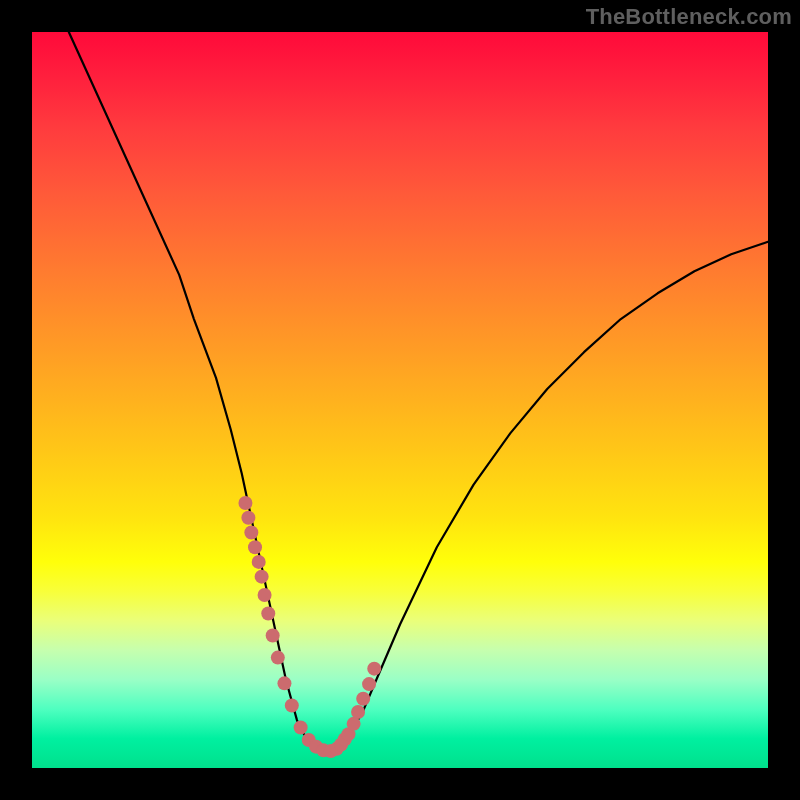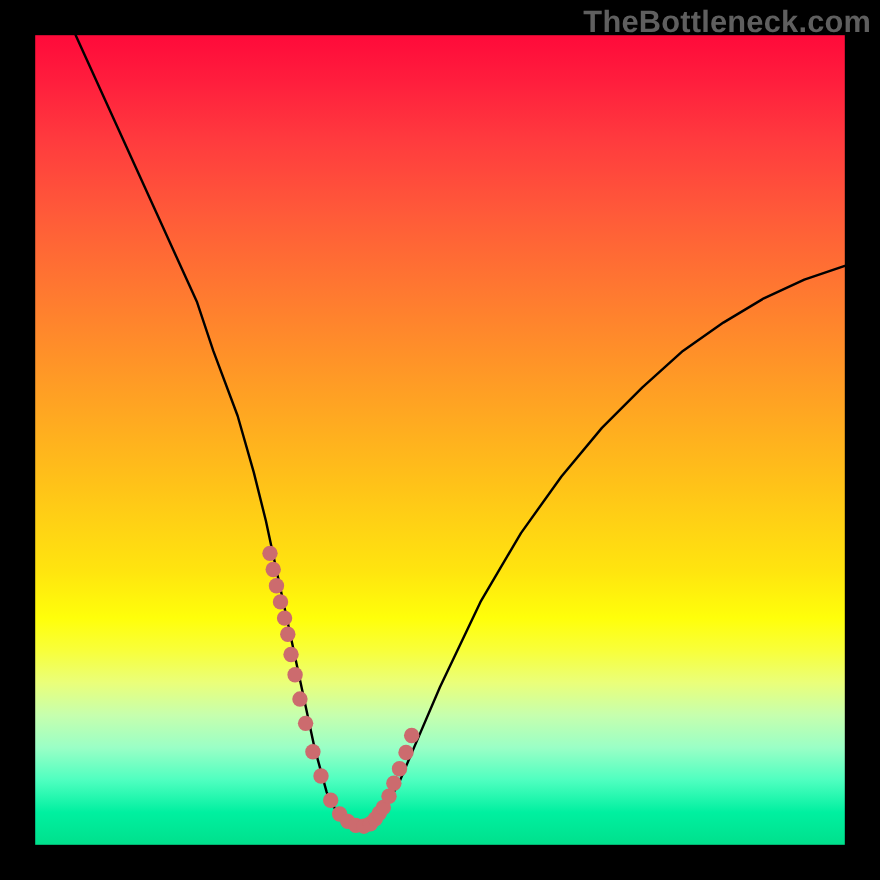--- a/index.html
+++ b/index.html
@@ -33,21 +33,21 @@
       #4fffc0 92%,
       #00f0a0 96%,
       #00e08c 100%
     );
   }
   .watermark {
     position: absolute;
     top: 4px;
     right: 8px;
     font-family: Arial, Helvetica, sans-serif;
-    font-size: 28px;
+    font-size: 22px;
     font-weight: 600;
     color: #5f5f5f;
     letter-spacing: 0.2px;
     z-index: 10;
   }
   svg.curve {
     position: absolute;
     left: 0; top: 0;
     width: 100%;
     height: 100%;

